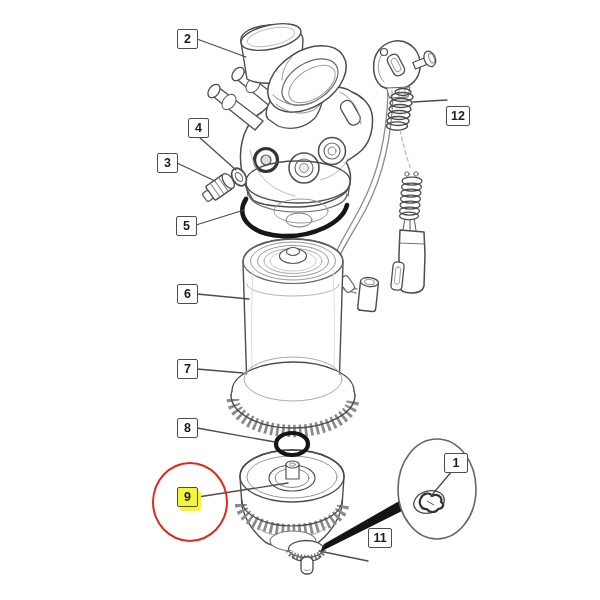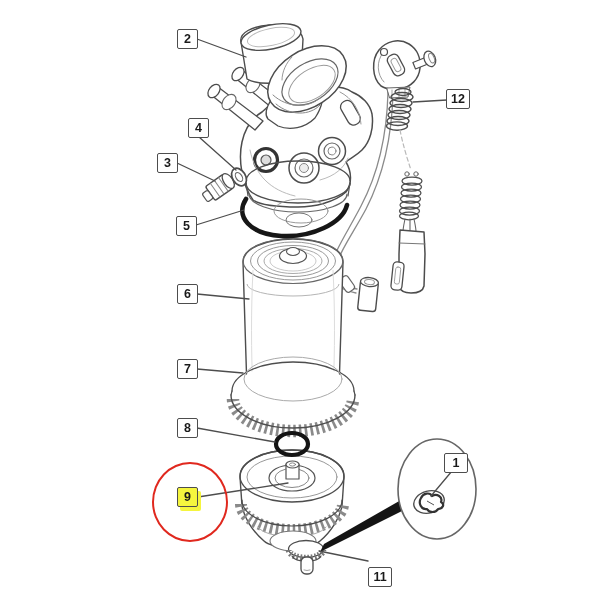--- a/index.html
+++ b/index.html
@@ -238,20 +238,20 @@
     </div>
 <div class="callout" style="left:177px;top:418px">
       <span>8</span>
     </div>
 <div class="callout hl" style="left:177px;top:487px">
       <span>9</span>
     </div>
 <div class="callout wide" style="left:444px;top:453px">
       <span>1</span>
     </div>
-<div class="callout wide" style="left:368px;top:567px">
+<div class="callout wide" style="left:368px;top:528px">
       <span>11</span>
     </div>
-<div class="callout wide" style="left:446px;top:89px">
+<div class="callout wide" style="left:446px;top:106px">
       <span>12</span>
     </div>
 
 </div>
 
 </body></html>

